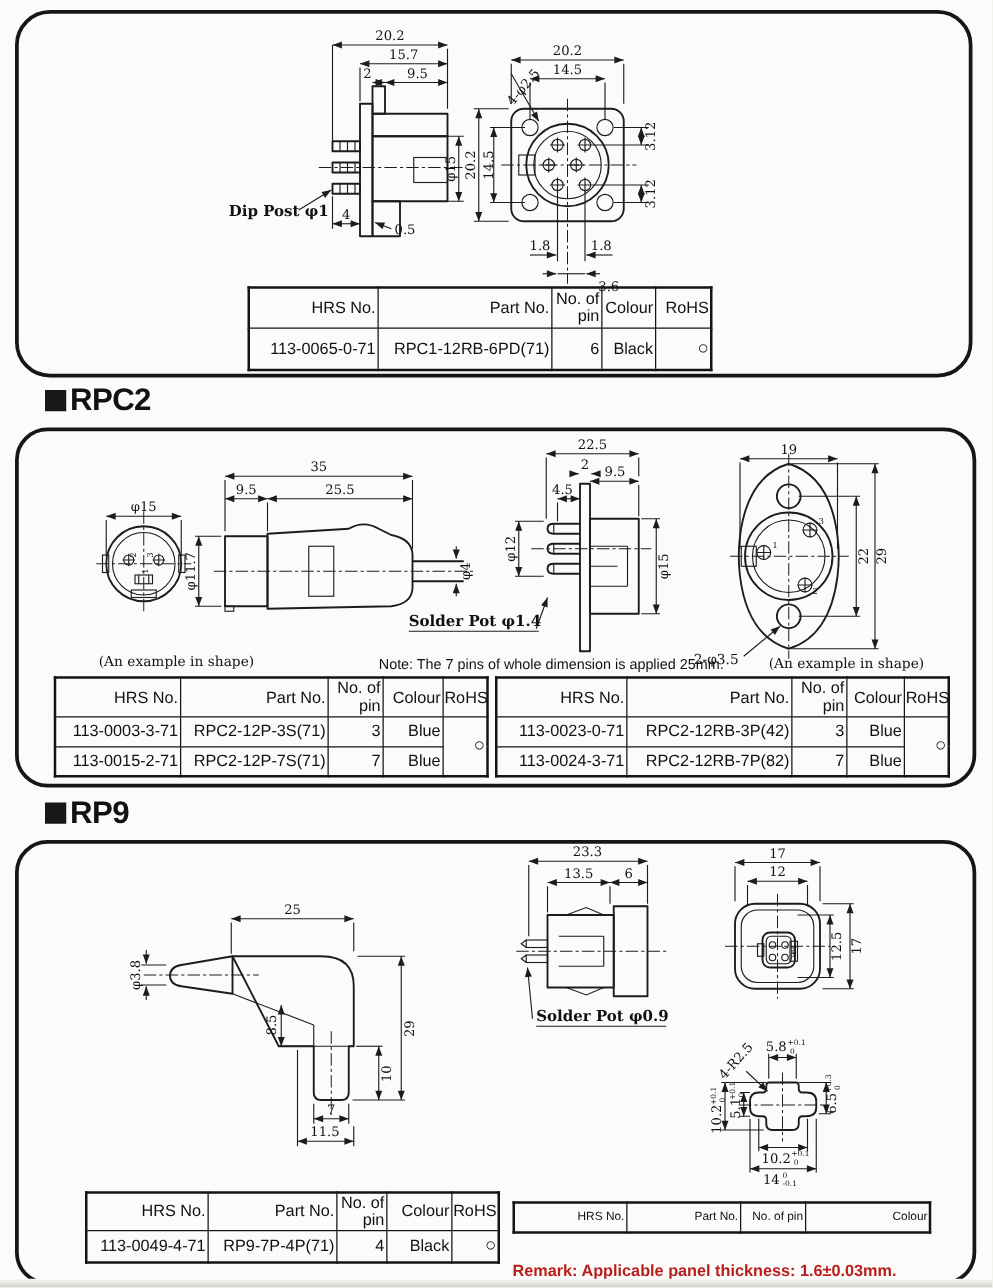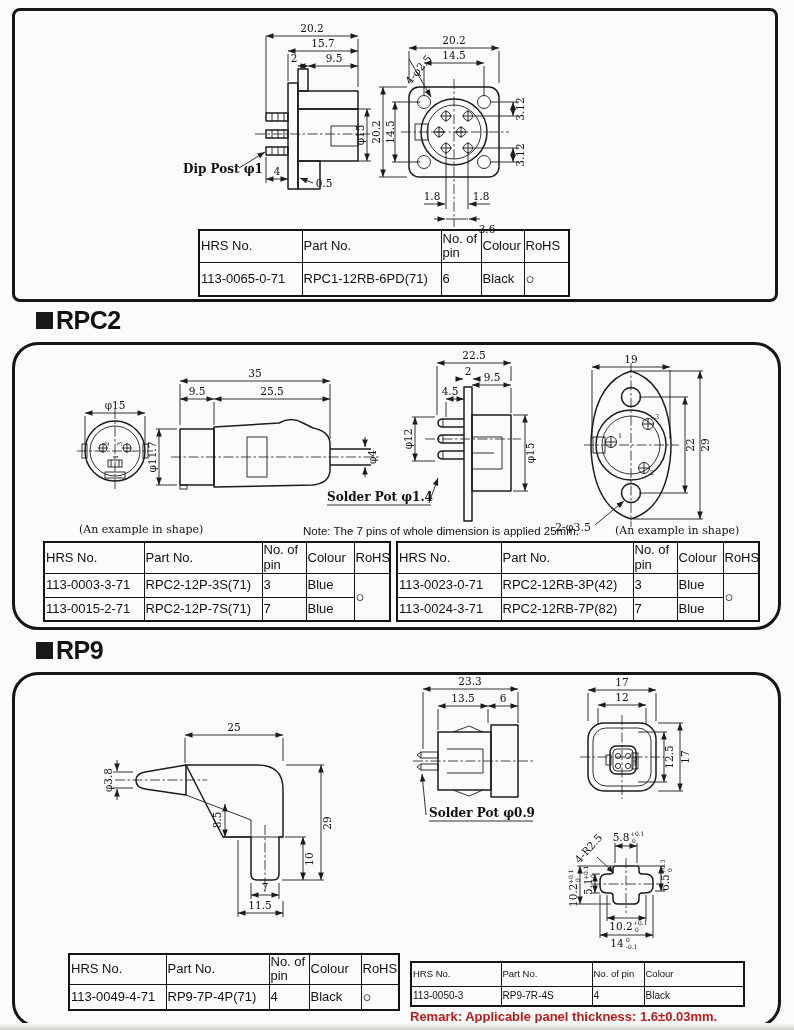--- a/index.html
+++ b/index.html
@@ -1,39 +1,39 @@
 <!DOCTYPE html>
 <html><head>
 <meta charset="utf-8">
 <style>
   html,body{margin:0;padding:0;background:#e9e9e6;}
   .page{position:relative;width:794px;height:1030px;background:#fbfbf9;overflow:hidden;
         font-family:"Liberation Sans",sans-serif;color:#1c1c1c;}
-  .panel{position:absolute;border:3px solid #161616;border-radius:8px;}
+  .panel{position:absolute;border:3px solid #161616;border-radius:28px;}
   .p1{left:12px;top:8px;width:760px;height:288px;}
   .p2{left:12px;top:342px;width:763px;height:282px;border-radius:26px;}
   .p3{left:12px;top:672px;width:763px;height:350px;border-radius:26px;}
   .sec-head{position:absolute;display:flex;align-items:center;gap:3px;font-weight:bold;
             font-size:25px;letter-spacing:-0.5px;color:#111;}
   .sq{width:17px;height:17px;background:#181818;display:inline-block;}
   svg{position:absolute;overflow:visible;}
   .ol{fill:none;stroke:#1c1c1c;stroke-width:1.5;stroke-linejoin:round;}
   .thin{fill:none;stroke:#1c1c1c;stroke-width:0.9;}
   .dim{fill:none;stroke:#1c1c1c;stroke-width:0.9;marker-start:url(#arw);marker-end:url(#arw);}
   .de{fill:none;stroke:#1c1c1c;stroke-width:0.9;marker-end:url(#arw);}
   .cl{fill:none;stroke:#1c1c1c;stroke-width:0.8;stroke-dasharray:10 2.5 2.5 2.5;}
   .dt{font-family:"DejaVu Serif",serif;font-size:10.5px;fill:#111;text-anchor:middle;}
   .dts{font-family:"DejaVu Serif",serif;font-size:6px;fill:#111;text-anchor:start;}
   .dta{text-anchor:start;}
   .bl{font-family:"DejaVu Serif",serif;font-size:12px;font-weight:bold;fill:#111;text-anchor:start;}
   .tiny{font-family:"DejaVu Serif",serif;font-size:6.5px;fill:#111;text-anchor:middle;}
   .nt{font-family:"Liberation Sans",sans-serif;font-size:11.5px;fill:#111;text-anchor:start;}
   .cap{font-family:"DejaVu Serif",serif;font-size:11px;fill:#111;text-anchor:start;}
   .tbl{position:absolute;border-collapse:collapse;table-layout:fixed;font-size:13px;background:transparent;}
-  .tbl th,.tbl td{border:1.5px solid #141414;text-align:left;vertical-align:middle;
+  .tbl th,.tbl td{border:1.5px solid #141414;text-align:right;vertical-align:middle;
                   padding:0 1px;font-weight:normal;line-height:1.1;color:#111;}
   .tbl{border:2px solid #141414;}
   .rohs{font-size:15px;}
   .small-tbl{font-size:10px;}
   .small-tbl th{font-size:9.5px;}
   .remark{position:absolute;font-weight:bold;font-size:13px;color:#b91c1c;}
   .scan-edge{position:absolute;left:0;bottom:0;width:100%;height:7px;
              background:linear-gradient(#fbfbf9,#cfcfca);}
 </style>
 </head>
@@ -500,26 +500,20 @@
           <col style="width:52px">
           <col style="width:100px">
         </colgroup>
       <tbody>
           <tr style="height:24px">
         <th>HRS No.</th>
         <th>Part No.</th>
         <th>No. of pin</th>
         <th>Colour</th>
       </tr>
-      <tr style="height:20px">
-        <td>113-0050-3</td>
-        <td>RP9-7R-4S</td>
-        <td>4</td>
-        <td>Black</td>
-      </tr>
     </tbody>
       </table>
 
     <div class="remark" style="left:395px;top:334px;">Remark:  Applicable panel thickness: 1.6±0.03mm.</div>
   </div>
 
   <div class="scan-edge"></div>
 </div>
 
 </body></html>

